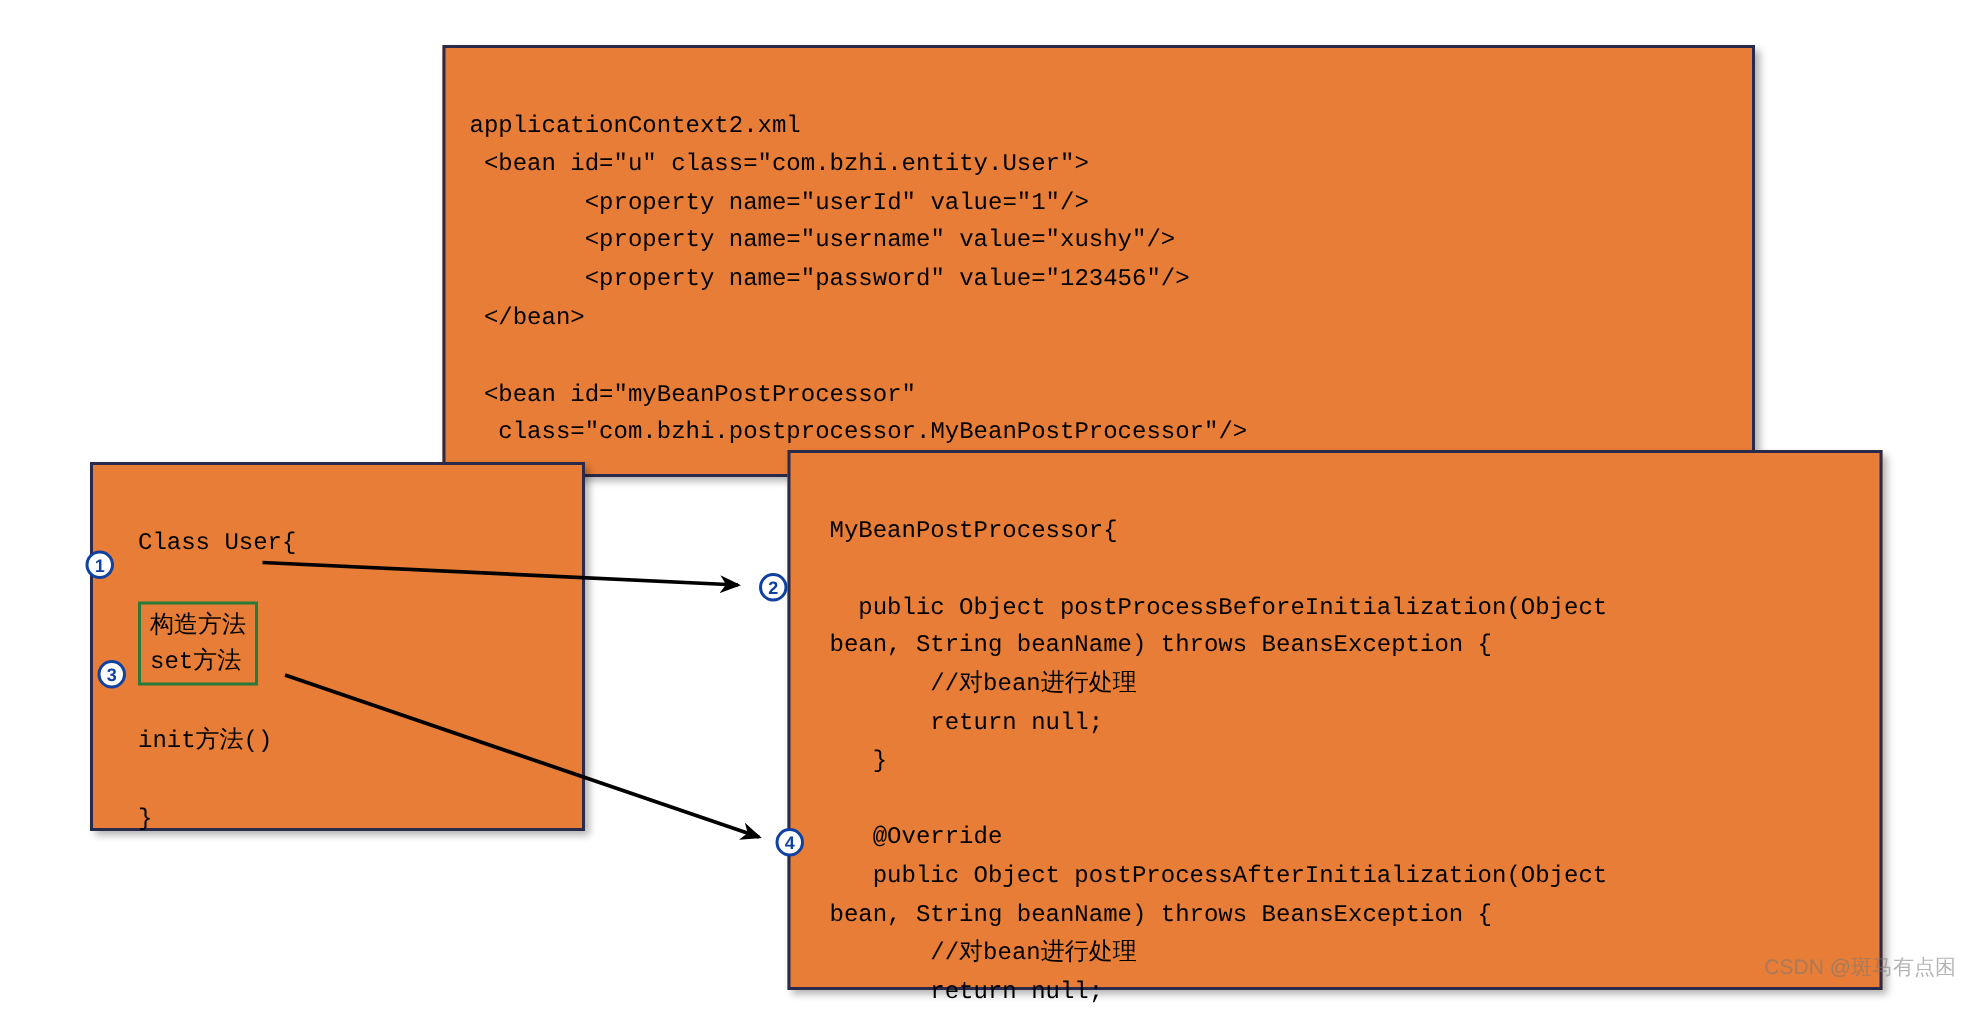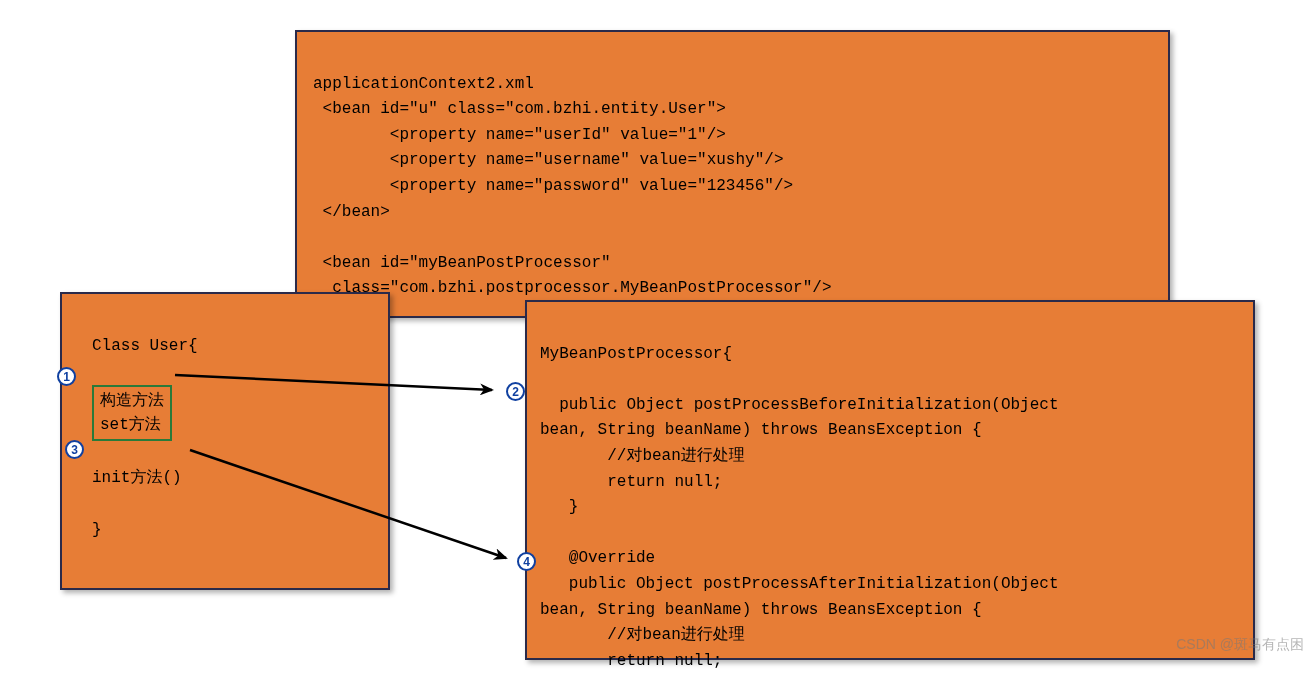--- a/index.html
+++ b/index.html
@@ -18,22 +18,22 @@
   .panel {
     position: absolute;
     background: #e77d36;
     border: 2px solid #2a2a4a;
     box-shadow: 3px 3px 5px rgba(0,0,0,0.3);
     padding: 14px 16px;
     white-space: pre;
     line-height: 1.6;
   }
   .xml-panel { left: 295px; top: 30px; width: 875px; }
-  .user-panel { left: 60px; top: 292px; width: 330px; height: 298px; padding-left: 30px; }
-  .proc-panel { left: 525px; top: 300px; width: 730px; height: 360px; padding-left: 13px; }
+  .user-panel { left: 60px; top: 308px; width: 330px; height: 246px; padding-left: 30px; }
+  .proc-panel { left: 525px; top: 300px; width: 730px; height: 360px; padding-left: 26px; }
   .inner-box {
     border: 2px solid #2a7a3a;
     padding: 2px 6px;
     display: inline-block;
     line-height: 1.5;
   }
   .badge {
     position: absolute;
     width: 19px;
     height: 19px;

